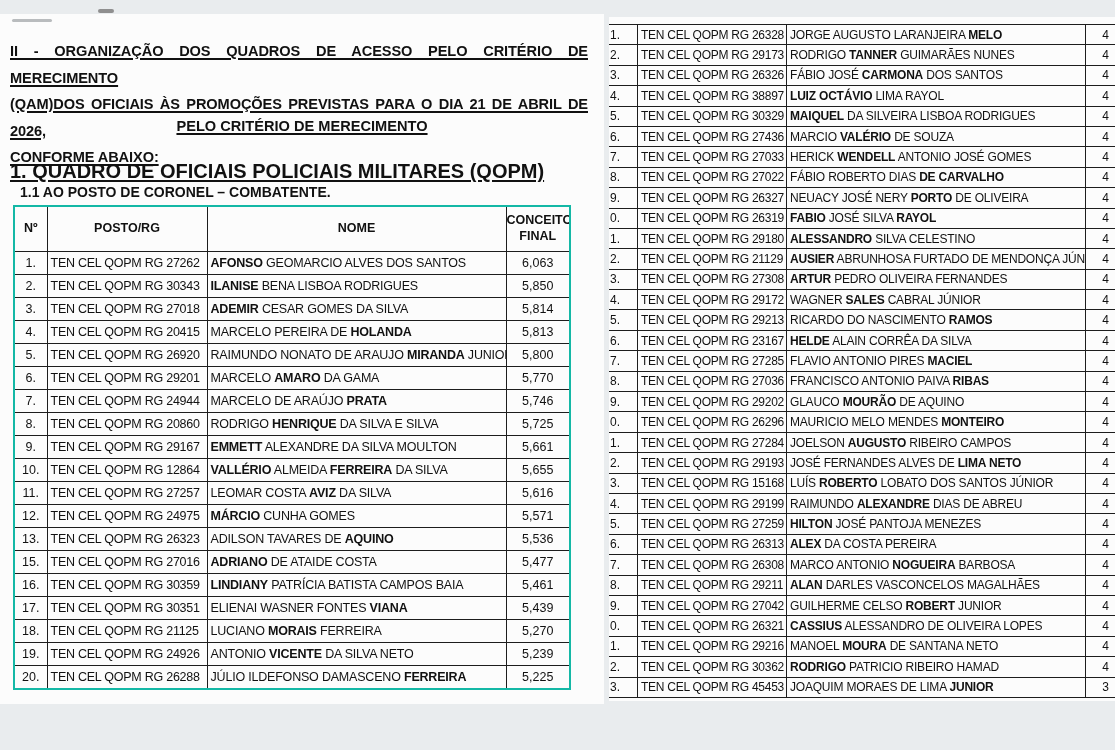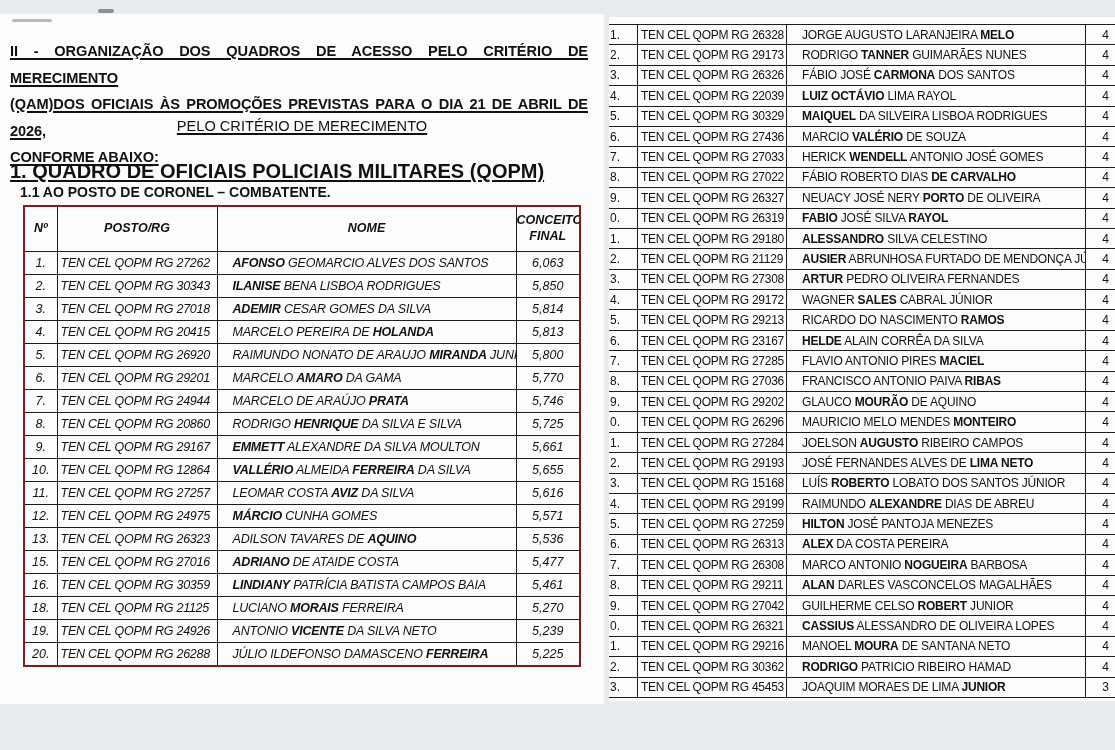--- a/index.html
+++ b/index.html
@@ -17,51 +17,51 @@
   .smudge.s2{left:12px;top:5px;width:40px;height:3px;background:#b9bcbe;}
 
   .doc-head{
     position:absolute;left:10px;right:16px;top:24px;
     font-weight:bold;font-size:14.6px;line-height:26.5px;letter-spacing:-0.1px;
     text-decoration:underline;text-decoration-thickness:1.5px;text-underline-offset:2px;
   }
   .doc-head .just{text-align:justify;text-align-last:justify;}
   .doc-sub{
     position:absolute;left:0;width:100%;top:104px;text-align:center;
-    font-weight:normal;font-size:14.6px;
+    font-weight:bold;font-size:14.6px;
     text-decoration:underline;text-decoration-thickness:1.5px;text-underline-offset:2px;
   }
   .sec1{
     position:absolute;left:10px;top:146px;font-weight:bold;font-size:20px;
     text-decoration:underline;text-decoration-thickness:1.5px;text-underline-offset:2px;
   }
   .sec11{position:absolute;left:20px;top:170px;font-weight:bold;font-size:14px;}
 
   table{border-collapse:collapse;table-layout:fixed;}
   td,th{border:1px solid #1d1d1d;overflow:hidden;white-space:nowrap;vertical-align:middle;padding:0;}
 
-  .tbl-left{position:absolute;left:23px;top:191px;width:556px;border:2px solid #7f1d1d;font-size:12.5px;font-style:italic;}
+  .tbl-left{position:absolute;left:13px;top:191px;width:556px;border:2px solid #14b8a6;font-size:12.5px;}
   .tbl-left th{font-size:12.5px;font-weight:bold;text-align:center;height:44px;white-space:normal;line-height:1.25;}
   .tbl-left col.c1{width:33px;}
   .tbl-left col.c2{width:160px;}
   .tbl-left col.c3{width:299px;}
   .tbl-left col.c4{width:64px;}
   .tbl-left td{height:22px;}
 
   .tbl-right{position:absolute;left:-9px;top:7px;width:525px;font-size:12px;border:1px solid #1d1d1d;}
   .tbl-right col.c1{width:37px;}
   .tbl-right col.c2{width:149px;}
   .tbl-right col.c3{width:299px;}
   .tbl-right col.c4{width:40px;}
   .tbl-right td{height:19.4px;}
 
   td.c-num{text-align:center;}
   .tbl-right td.c-num{text-align:right;padding-right:17px;}
   td.c-posto{padding-left:3px;letter-spacing:-0.25px;}
-  td.c-nome{padding-left:15px;letter-spacing:-0.2px;}
+  td.c-nome{padding-left:3px;letter-spacing:-0.2px;}
   td.c-score{text-align:center;}
   .bold{font-weight:bold;}
 </style>
 </head>
 <body>
 
 <div class="page page-left">
   <div class="smudge s1"></div>
   <div class="smudge s2"></div>
 
@@ -190,20 +190,26 @@
     <td class="c-score">5,477</td>
   </tr>
 
   <tr>
     <td class="c-num">16.</td>
     <td class="c-posto">TEN CEL QOPM RG 30359</td>
     <td class="c-nome"><span class="bold">LINDIANY</span><span> PATRÍCIA BATISTA CAMPOS BAIA</span></td>
     <td class="c-score">5,461</td>
   </tr>
 
+  <tr>
+    <td class="c-num">17.</td>
+    <td class="c-posto">TEN CEL QOPM RG 30351</td>
+    <td class="c-nome"><span>ELIENAI WASNER FONTES </span><span class="bold">VIANA</span></td>
+    <td class="c-score">5,439</td>
+  </tr>
 
   <tr>
     <td class="c-num">18.</td>
     <td class="c-posto">TEN CEL QOPM RG 21125</td>
     <td class="c-nome"><span>LUCIANO </span><span class="bold">MORAIS</span><span> FERREIRA</span></td>
     <td class="c-score">5,270</td>
   </tr>
 
   <tr>
     <td class="c-num">19.</td>
@@ -247,21 +253,21 @@
 
   <tr>
     <td class="c-num">3.</td>
     <td class="c-posto">TEN CEL QOPM RG 26326</td>
     <td class="c-nome"><span>FÁBIO JOSÉ </span><span class="bold">CARMONA</span><span> DOS SANTOS</span></td>
     <td class="c-score">4</td>
   </tr>
 
   <tr>
     <td class="c-num">4.</td>
-    <td class="c-posto">TEN CEL QOPM RG 22039</td>
+    <td class="c-posto">TEN CEL QOPM RG 38897</td>
     <td class="c-nome"><span class="bold">LUIZ OCTÁVIO</span><span> LIMA RAYOL</span></td>
     <td class="c-score">4</td>
   </tr>
 
   <tr>
     <td class="c-num">5.</td>
     <td class="c-posto">TEN CEL QOPM RG 30329</td>
     <td class="c-nome"><span class="bold">MAIQUEL</span><span> DA SILVEIRA LISBOA RODRIGUES</span></td>
     <td class="c-score">4</td>
   </tr>

